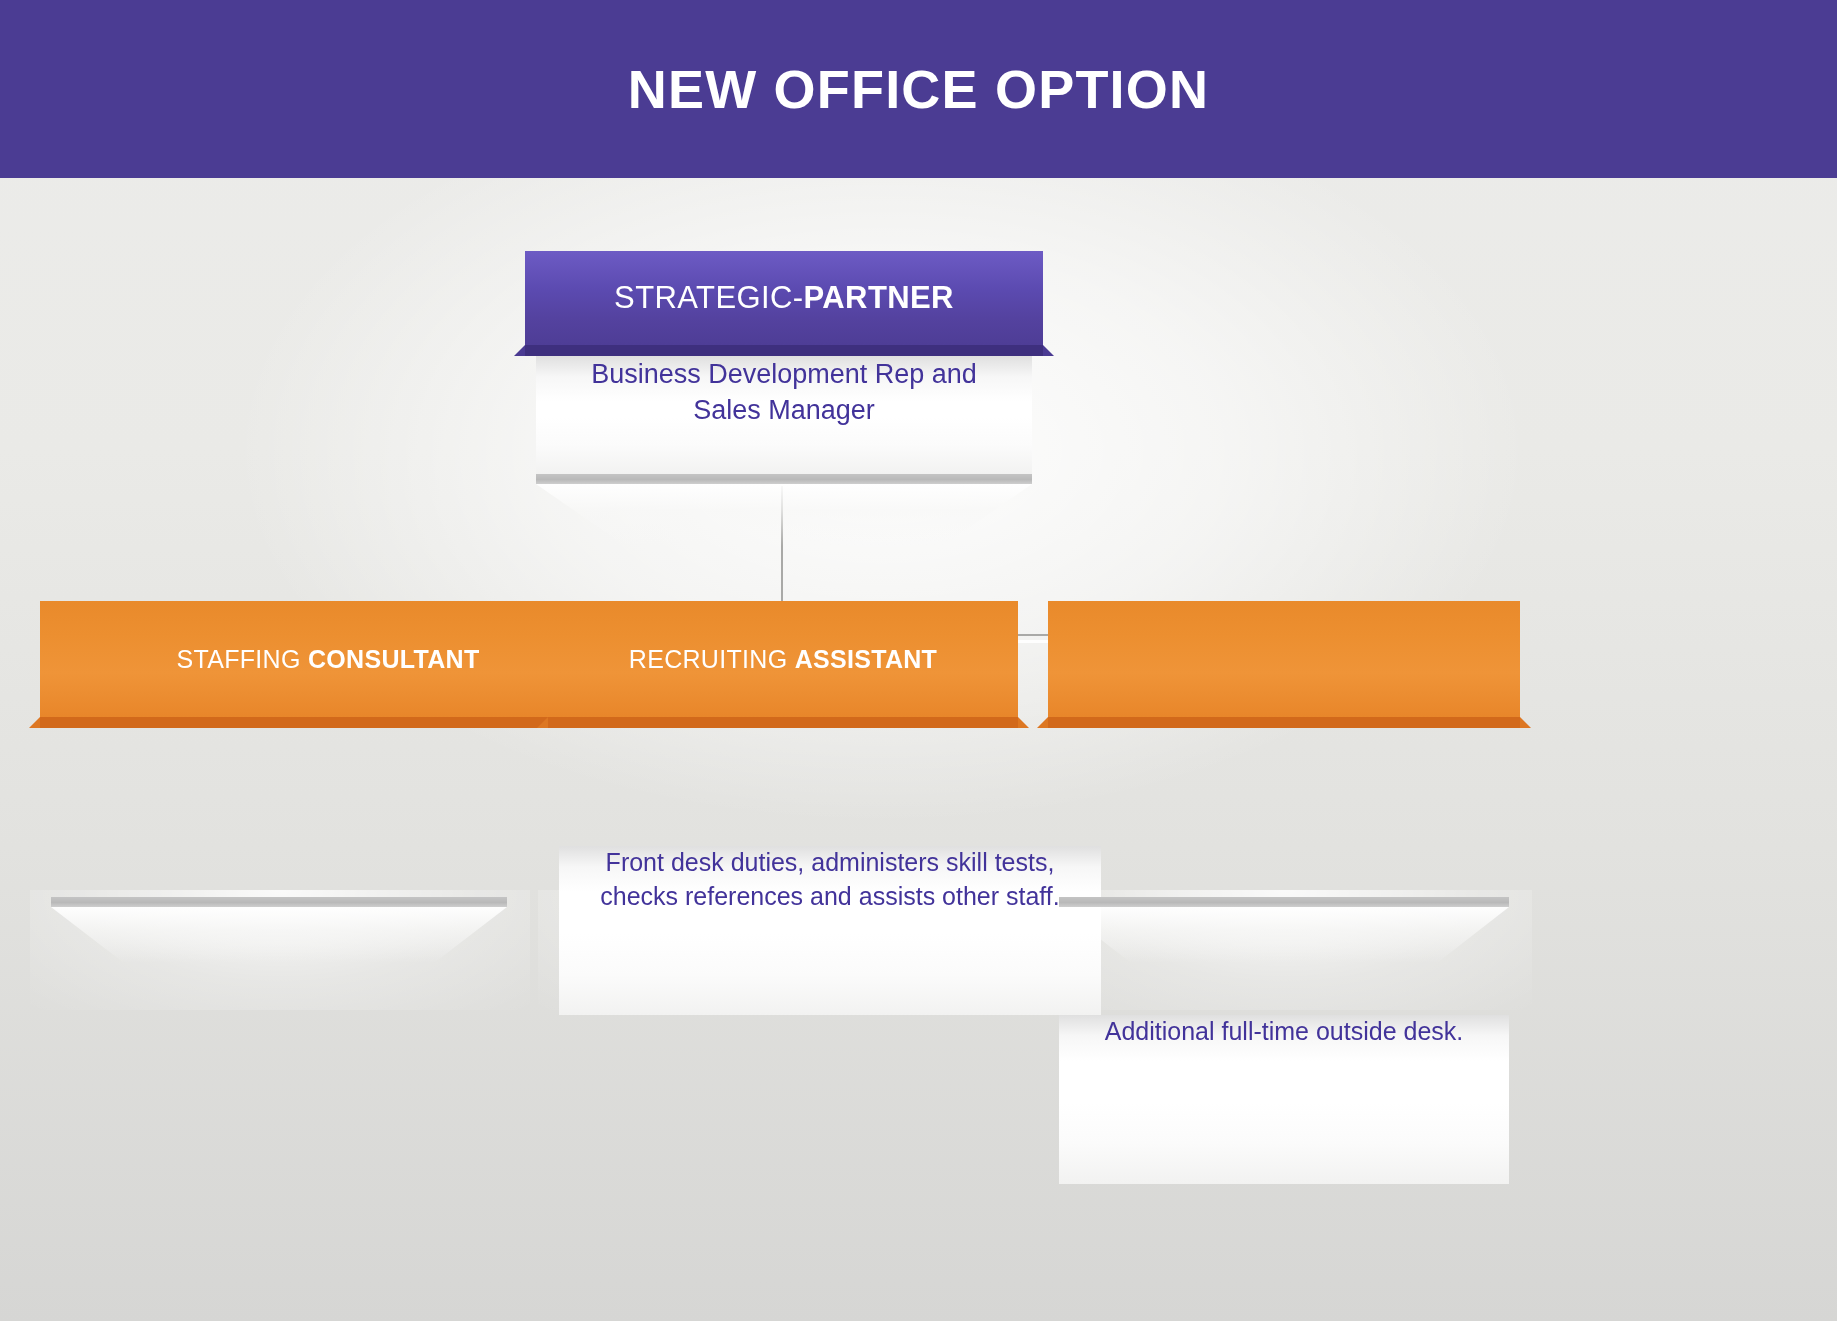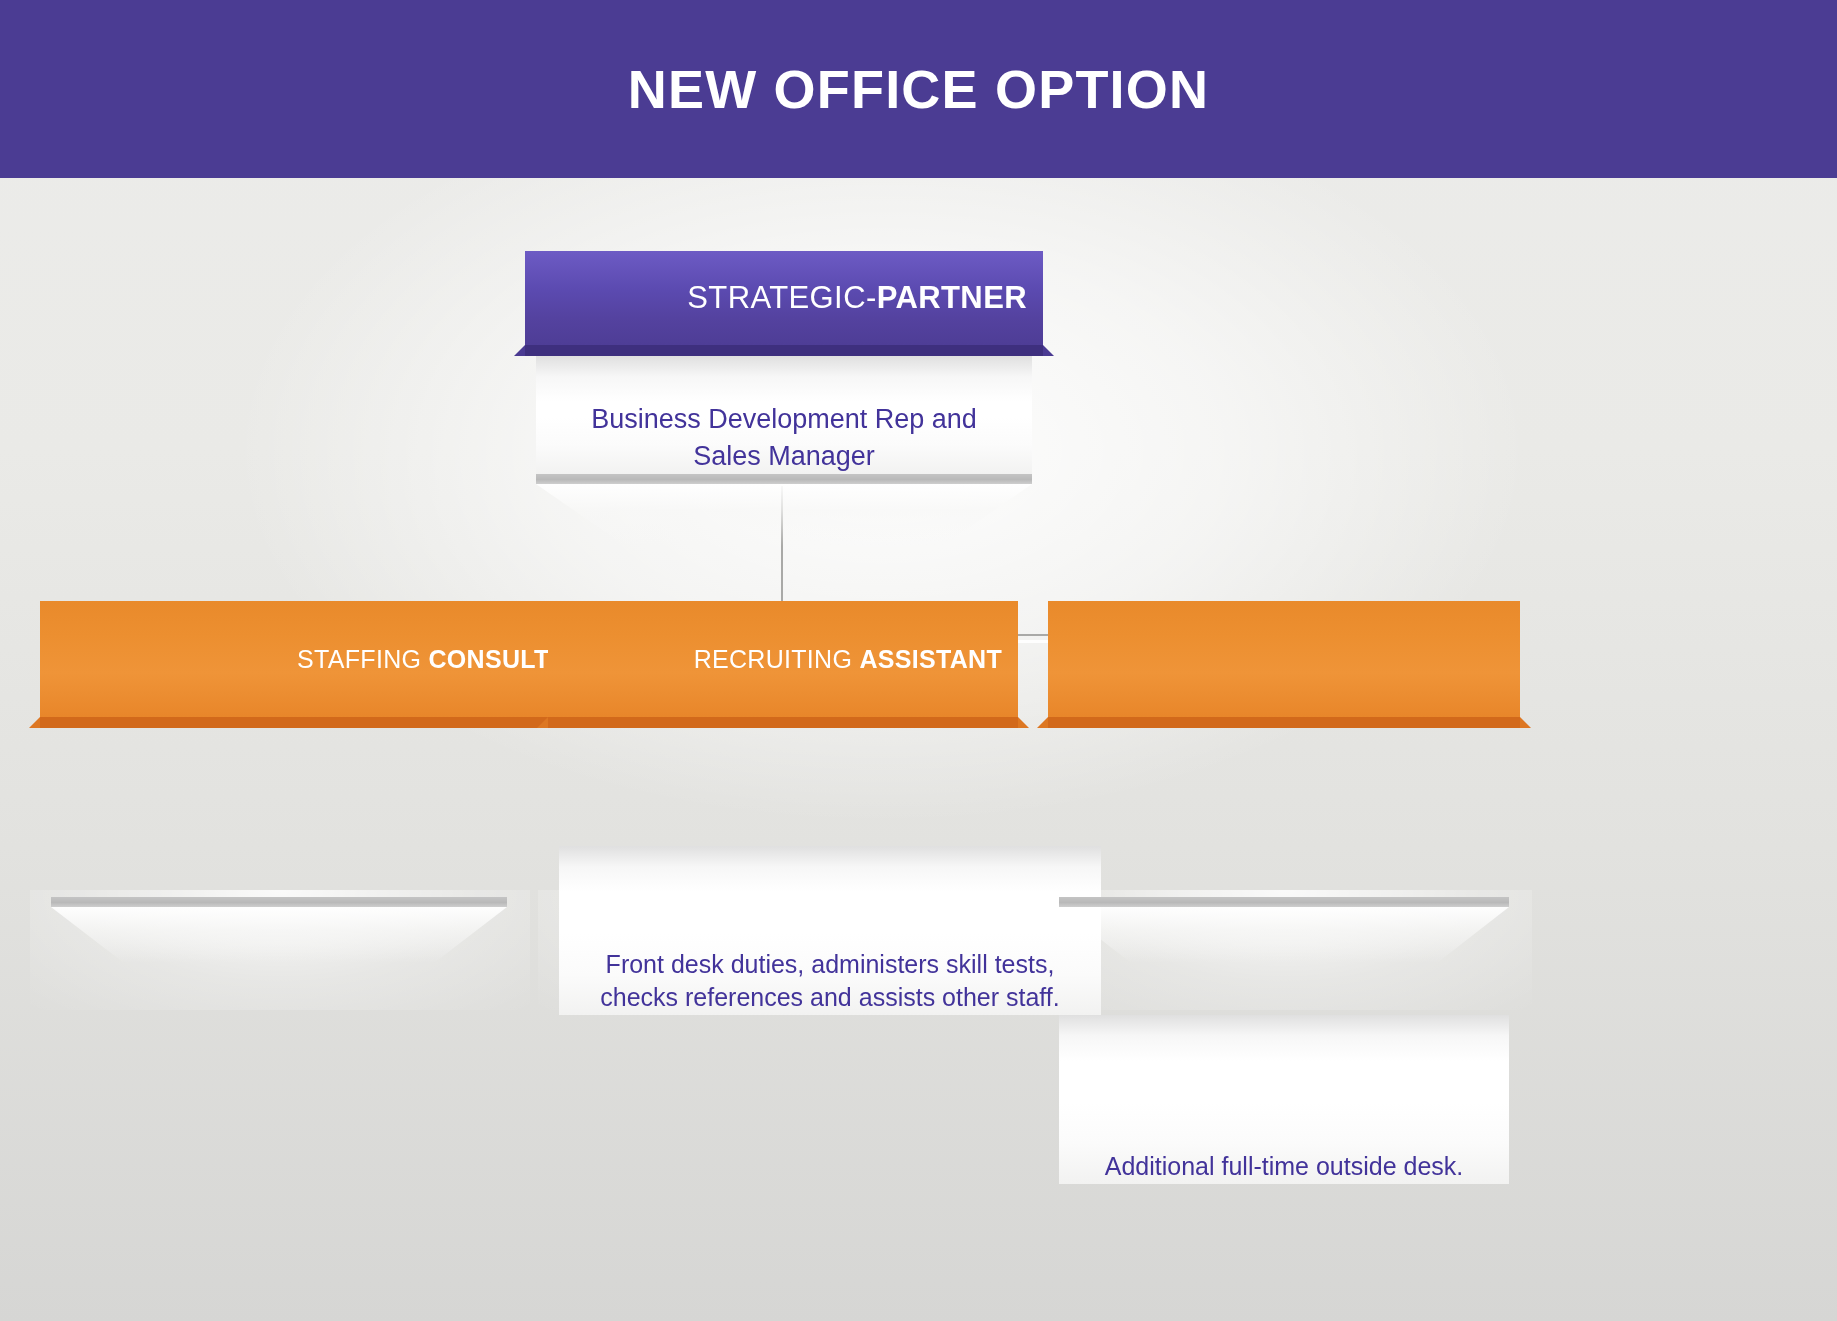--- a/index.html
+++ b/index.html
@@ -62,21 +62,21 @@
   .node {
     position: absolute;
   }
 
   
   .ribbon {
     position: relative;
     box-sizing: border-box;
     display: flex;
     align-items: center;
-    justify-content: flex-end;
+    justify-content: center;
     text-align: center;
     color: #ffffff;
     z-index: 3;
   }
   .ribbon-edge {
     position: absolute;
     left: 0;
     right: 0;
     bottom: -11px;
     height: 11px;
@@ -115,21 +115,21 @@
     line-height: 1.22;
   }
   .ribbon-text b { font-weight: bold; }
 
   
   .body-card {
     position: relative;
     box-sizing: border-box;
     background: linear-gradient(180deg, #ffffff 0%, #ffffff 52%, #fbfbfb 76%, #f2f2f1 100%);
     display: flex;
-    align-items: flex-end;
+    align-items: flex-start;
     justify-content: center;
     text-align: center;
     color: #42339a;
     z-index: 1;
   }
   
   .body-card::before {
     content: "";
     position: absolute;
     left: 0; right: 0; top: 0;

